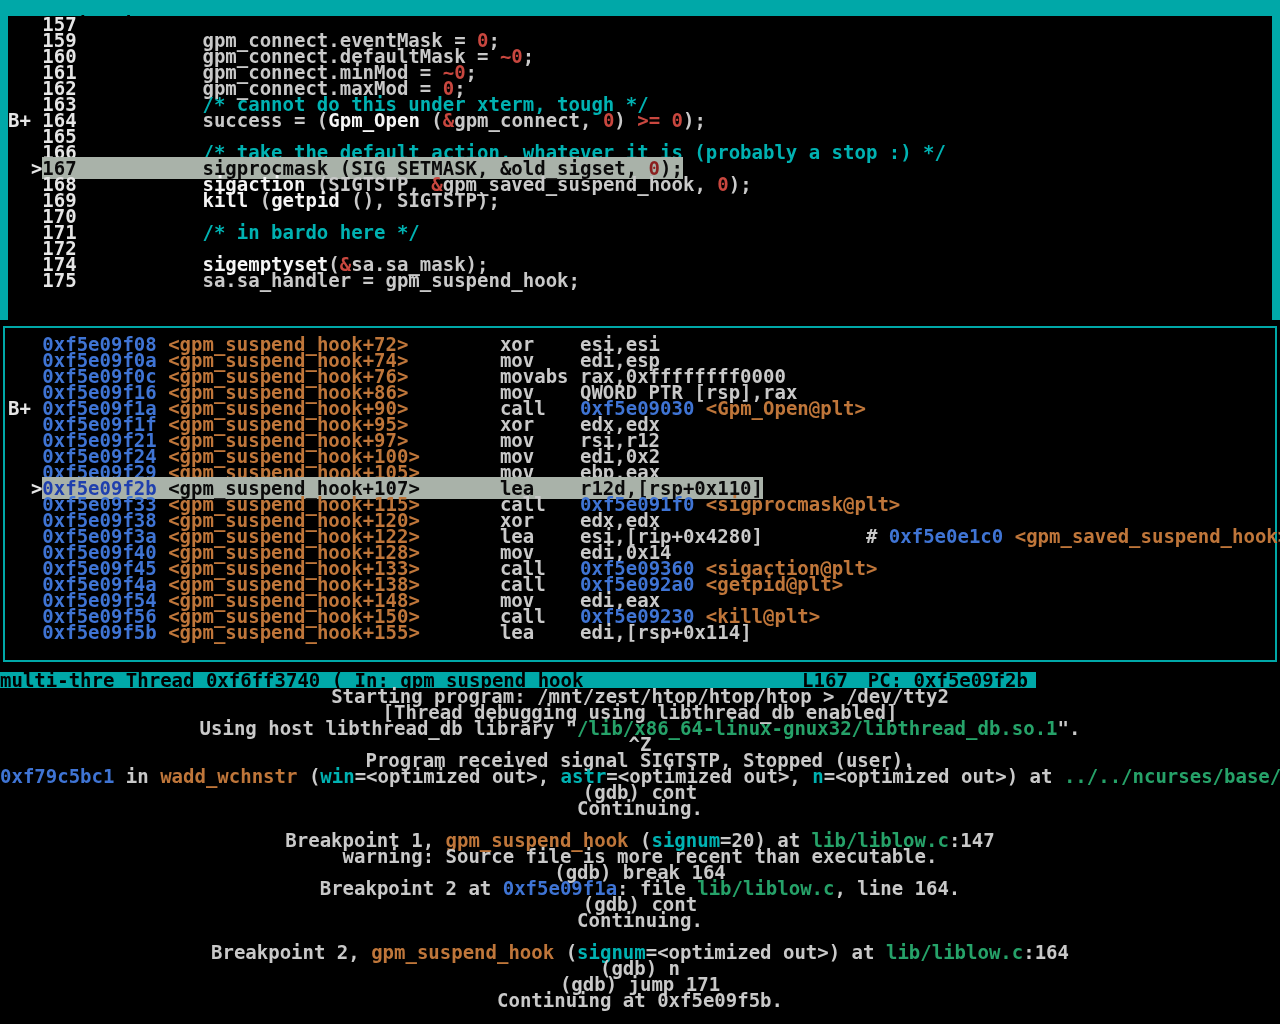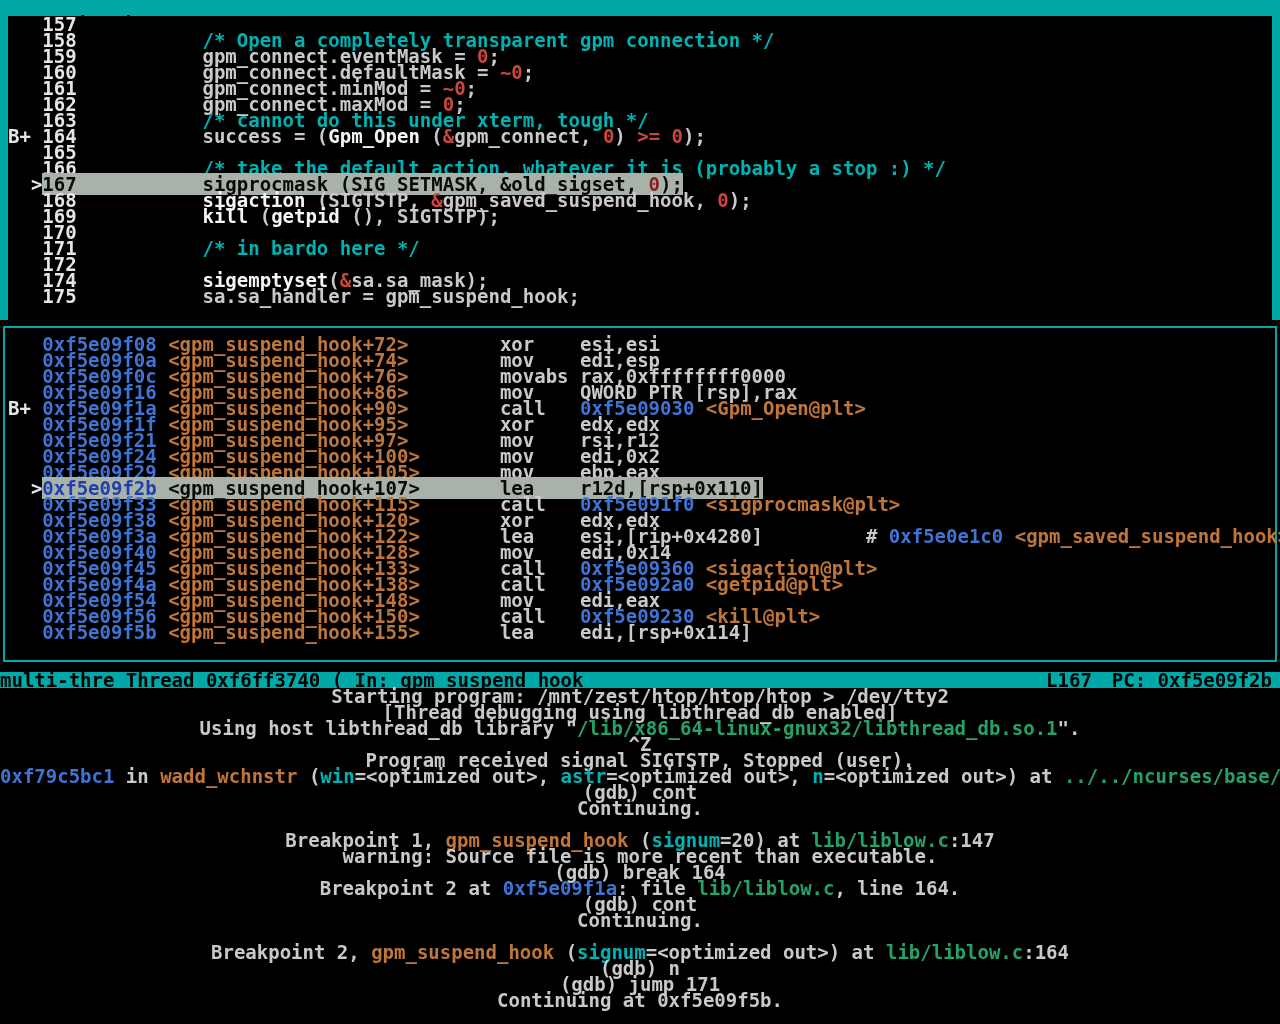--- a/index.html
+++ b/index.html
@@ -31,42 +31,41 @@
   #src-right { left:1272px; }
   #src-content { position:absolute; top:16px; left:0; width:1036px; padding-left:8px; }
 
   #asm-box {
     position:absolute; top:326px; left:3px; width:1274px; height:336px;
     border:2px solid var(--teal); background:transparent;
   }
   #asm-content { position:absolute; top:336px; left:0; width:1272px; padding-left:8px; }
 
   #status-bar {
-    position:absolute; top:672px; left:0; width:1280px; height:16px;
+    position:absolute; top:672px; left:0; width:1036px; height:16px;
     background:var(--teal); color:#000; white-space:pre;
     display:flex; justify-content:space-between; padding-right:8px;
   }
   .sb-gap { margin-left:20px; }
 
   #console { position:absolute; top:688px; left:0; width:1280px;text-align:center; }
 </style>
 </head>
 <body>
 
 <div id="screen">
 
   <div id="src-titlebar">
     <span id="src-title">lib/liblow.c</span>
   </div>
   <div id="src-left" class="vstrip"></div>
   <div id="src-right" class="vstrip"></div>
 
   <div id="src-content">
       <div class="line"><span class="ln">   157</span></div>
-      <div class="line"><span class="ln">   158</span><span class="cm">           /* Open a completely transparent gpm connection */</span></div>
       <div class="line"><span class="ln">   159</span><span class="fg">           gpm_connect.eventMask = </span><span class="rd">0</span><span class="fg">;</span></div>
       <div class="line"><span class="ln">   160</span><span class="fg">           gpm_connect.defaultMask = </span><span class="rd">~0</span><span class="fg">;</span></div>
       <div class="line"><span class="ln">   161</span><span class="fg">           gpm_connect.minMod = </span><span class="rd">~0</span><span class="fg">;</span></div>
       <div class="line"><span class="ln">   162</span><span class="fg">           gpm_connect.maxMod = </span><span class="rd">0</span><span class="fg">;</span></div>
       <div class="line"><span class="ln">   163</span><span class="cm">           /* cannot do this under xterm, tough */</span></div>
       <div class="line"><span class="mk">B+ </span><span class="ln">164</span><span class="fg">           success = (</span><span class="wh">Gpm_Open</span><span class="fg"> (</span><span class="rd">&amp;</span><span class="fg">gpm_connect, </span><span class="rd">0</span><span class="fg">) </span><span class="rd">&gt;= 0</span><span class="fg">);</span></div>
       <div class="line"><span class="ln">   165</span></div>
       <div class="line"><span class="ln">   166</span><span class="cm">           /* take the default action, whatever it is (probably a stop :) */</span></div>
       <div class="line"><span class="mk">  &gt;</span><span class="hlf">167           sigprocmask (SIG_SETMASK, &amp;old_sigset, </span><span class="hlr">0</span><span class="hlf">);</span></div>
       <div class="line"><span class="ln">   168</span><span class="fg">           </span><span class="wh">sigaction</span><span class="fg"> (SIGTSTP, </span><span class="rd">&amp;</span><span class="fg">gpm_saved_suspend_hook, </span><span class="rd">0</span><span class="fg">);</span></div>

